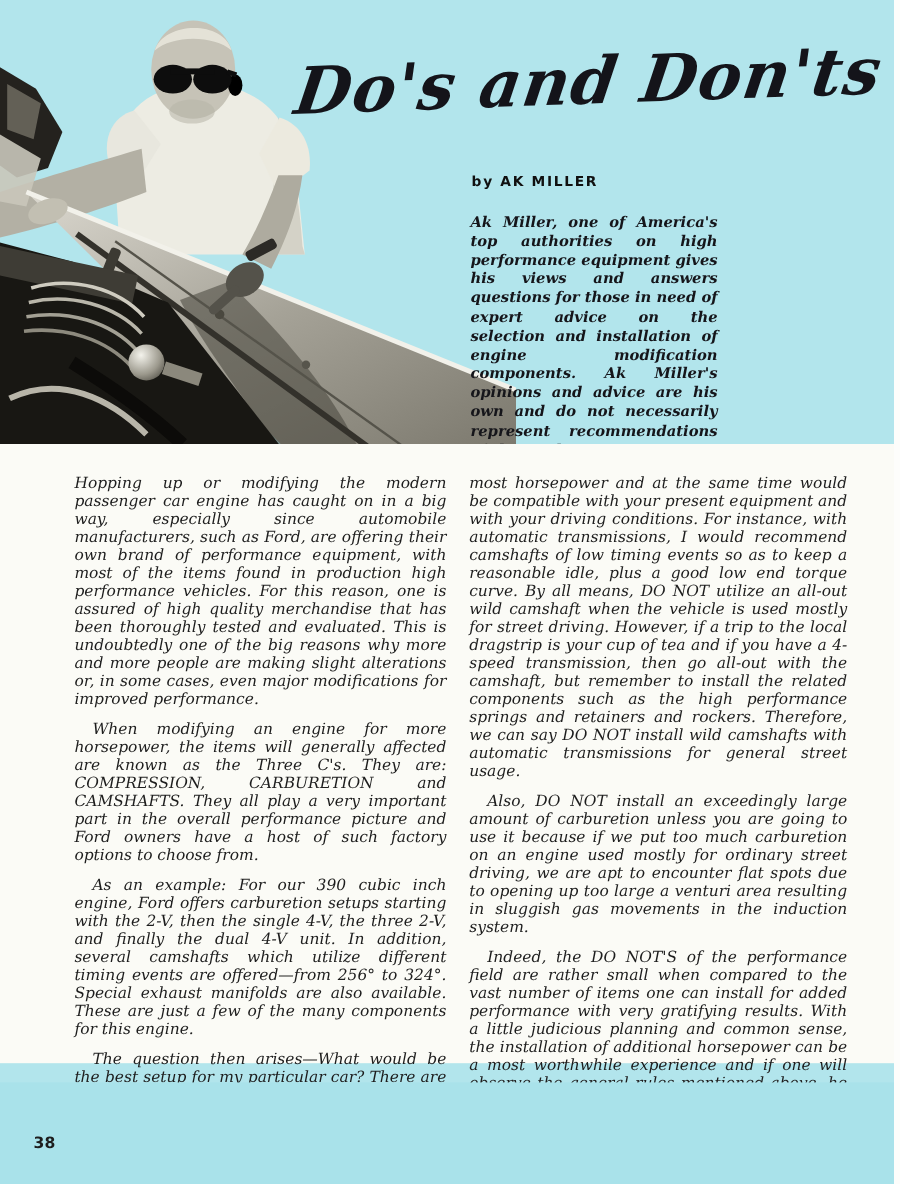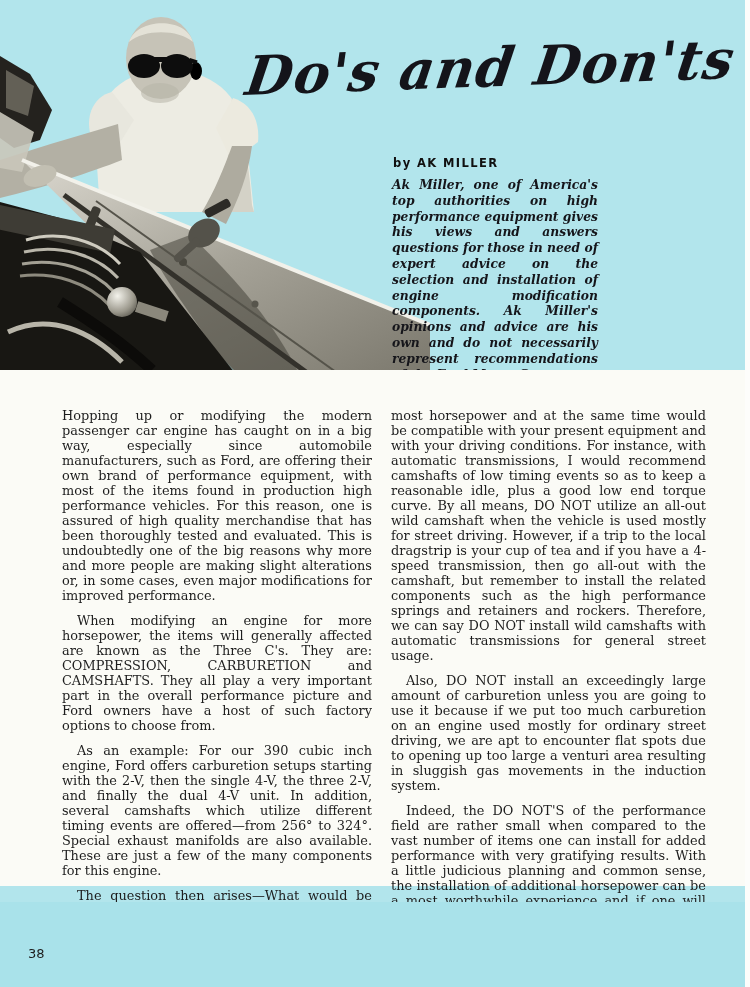--- a/index.html
+++ b/index.html
@@ -24,51 +24,51 @@
   .script-title{
     position:absolute;left:242px;top:44px;width:440px;
     font-family:"DejaVu Serif", serif;font-style:italic;font-weight:bold;
     font-size:54px;white-space:nowrap;color:#14141a;
     transform:rotate(-2deg) skewX(-10deg);transform-origin:left bottom;
     letter-spacing:1px;
   }
   .byline{
     position:absolute;left:393px;top:144px;
     font-family:"DejaVu Sans", sans-serif;font-weight:bold;
-    font-size:11.5px;letter-spacing:1.4px;color:#101010;white-space:nowrap;margin-top:12px;
+    font-size:11.5px;letter-spacing:1.4px;color:#101010;white-space:nowrap;
   }
   .intro{
     position:absolute;left:392px;top:177px;width:206px;margin:0;
     font-family:"DejaVu Serif", serif;font-weight:bold;font-style:italic;
     font-size:12.3px;line-height:15.8px;text-align:justify;color:#15151a;
   }
   
   .panel{
     position:absolute;left:0;top:370px;width:750px;height:516px;
     background:var(--panel,#fbfbf6);
     box-sizing:border-box;
-    padding:38px 44px 0 62px;
-    display:flex;gap:19px;
+    padding:26px 44px 0 62px;
+    display:flex;gap:19px;font-style:italic;
   }
   .col{color:var(--ink,#1d1d1d);}
   .col-left{width:310px;}
   .col-right{width:315px;}
   .para{
     margin:0 0 10px 0;
     font-size:12.9px;line-height:15px;text-align:justify;
   }
   .para.indent{text-indent:15px;}
   
   .footer{
     position:absolute;left:0;top:902px;width:750px;height:85px;
     background:var(--footer,#a9e2ea);
   }
   .page-number{
     position:absolute;left:28px;top:44px;
-    font-family:"DejaVu Sans", sans-serif;font-weight:normal;
+    font-family:"DejaVu Sans", sans-serif;font-weight:bold;
     font-size:13px;color:#1d1d1d;
   }
   .edge-strip{position:absolute;right:0;top:0;width:5px;height:987px;background:#fdfdfb;}
 </style>
 </head>
 <body>
 
 <div class="page" style="--bg: #b2e5ec; --panel: #fbfbf6; --footer: #a9e2ea; --ink: #1d1d1d;">
 
   <div class="header">

